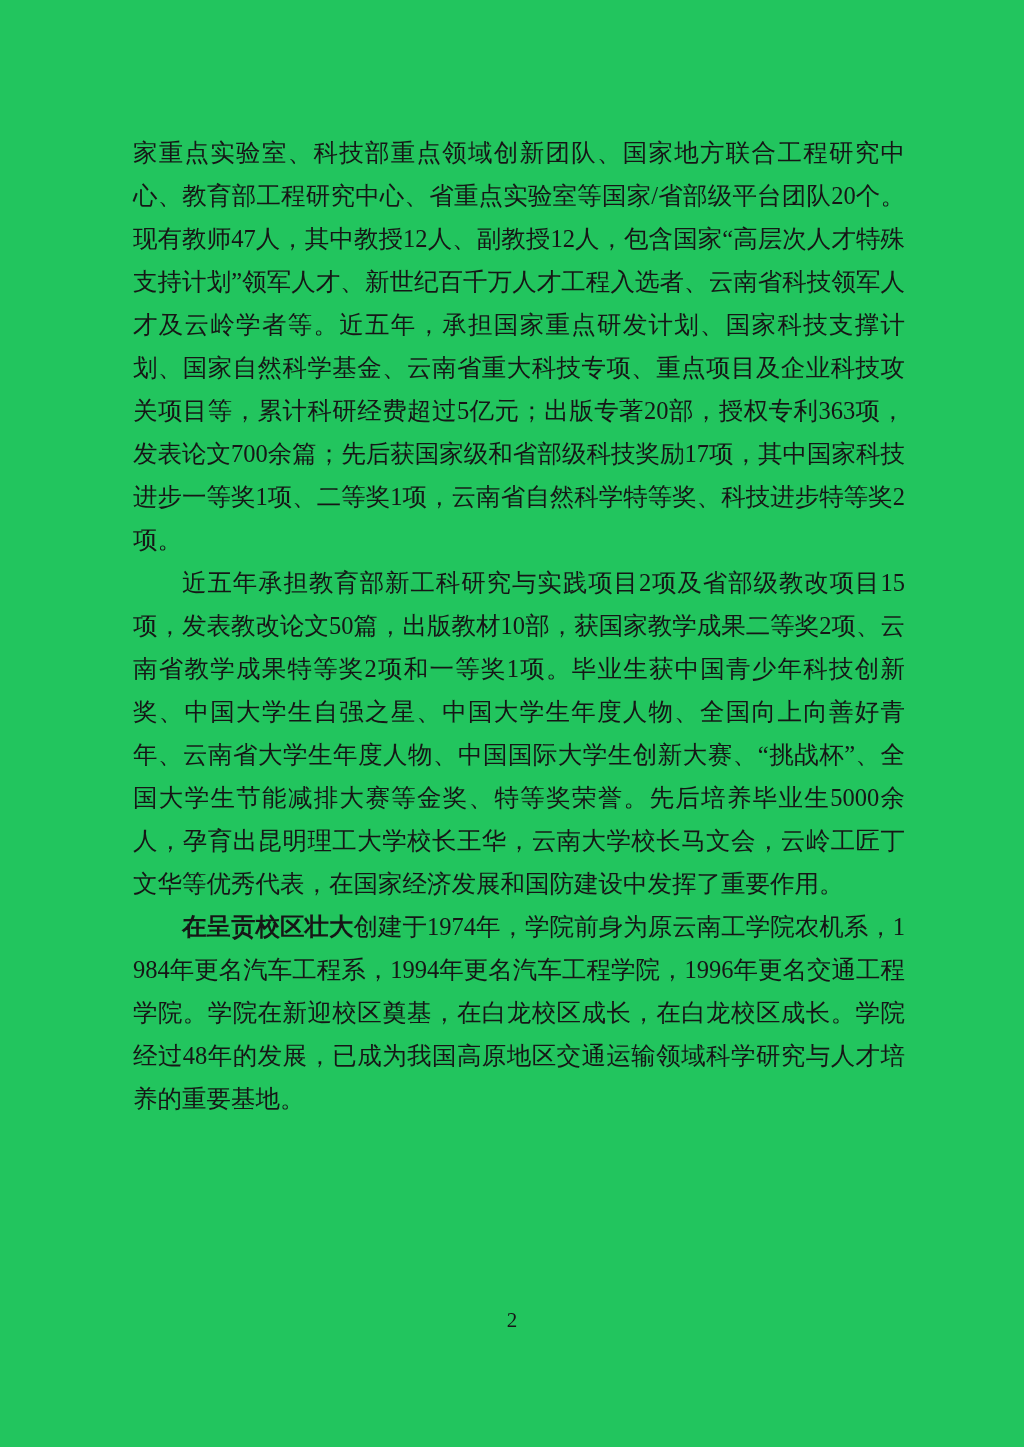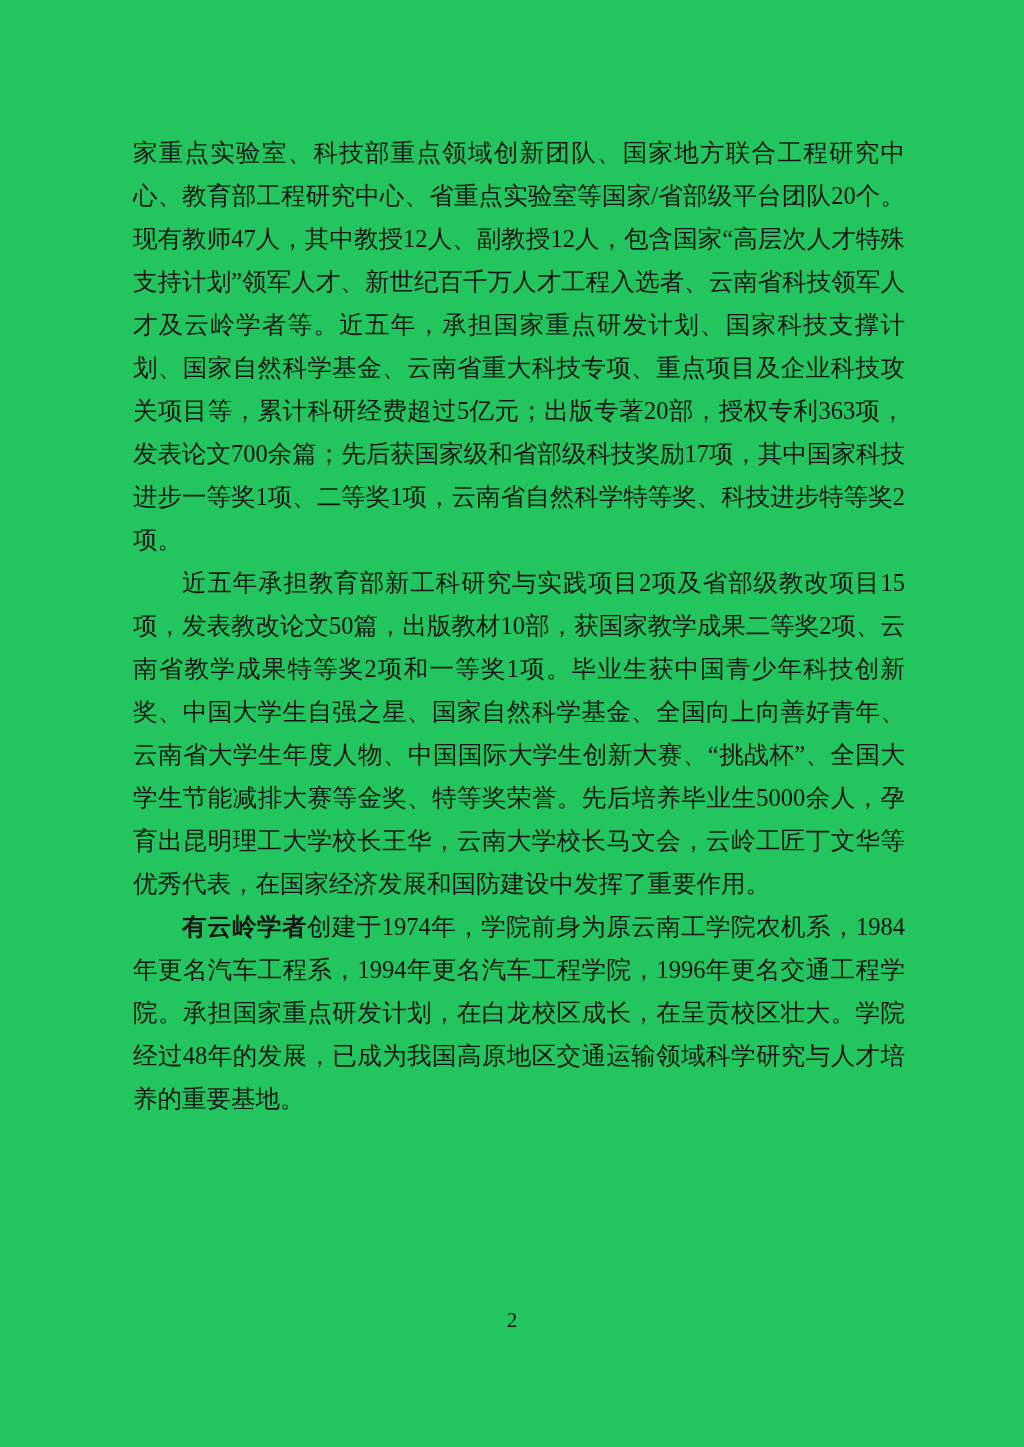--- a/index.html
+++ b/index.html
@@ -54,21 +54,21 @@
   }
 </style>
 </head>
 <body>
 
 <div class="page">
   <div class="text-block">
 
     <p class="para indent-none"><span>家重点实验室、科技部重点领域创新团队、国家地方联合工程研究中心、教育部工程研究中心、省重点实验室等国家/省部级平台团队20个。现有教师47人，其中教授12人、副教授12人，包含国家“高层次人才特殊支持计划”领军人才、新世纪百千万人才工程入选者、云南省科技领军人才及云岭学者等。近五年，承担国家重点研发计划、国家科技支撑计划、国家自然科学基金、云南省重大科技专项、重点项目及企业科技攻关项目等，累计科研经费超过5亿元；出版专著20部，授权专利363项，发表论文700余篇；先后获国家级和省部级科技奖励17项，其中国家科技进步一等奖1项、二等奖1项，云南省自然科学特等奖、科技进步特等奖2项。</span></p>
 
-    <p class="para"><span>近五年承担教育部新工科研究与实践项目2项及省部级教改项目15项，发表教改论文50篇，出版教材10部，获国家教学成果二等奖2项、云南省教学成果特等奖2项和一等奖1项。毕业生获中国青少年科技创新奖、中国大学生自强之星、国家自然科学基金、全国向上向善好青年、云南省大学生年度人物、中国国际大学生创新大赛、“挑战杯”、全国大学生节能减排大赛等金奖、特等奖荣誉。先后培养毕业生5000余人，孕育出昆明理工大学校长王华，云南大学校长马文会，云岭工匠丁文华等优秀代表，在国家经济发展和国防建设中发挥了重要作用。</span></p>
+    <p class="para"><span>近五年承担教育部新工科研究与实践项目2项及省部级教改项目15项，发表教改论文50篇，出版教材10部，获国家教学成果二等奖2项、云南省教学成果特等奖2项和一等奖1项。毕业生获中国青少年科技创新奖、中国大学生自强之星、中国大学生年度人物、全国向上向善好青年、云南省大学生年度人物、中国国际大学生创新大赛、“挑战杯”、全国大学生节能减排大赛等金奖、特等奖荣誉。先后培养毕业生5000余人，孕育出昆明理工大学校长王华，云南大学校长马文会，云岭工匠丁文华等优秀代表，在国家经济发展和国防建设中发挥了重要作用。</span></p>
 
-    <p class="para"><b class="bold-lead">有云岭学者</b><span>创建于1974年，学院前身为原云南工学院农机系，1984年更名汽车工程系，1994年更名汽车工程学院，1996年更名交通工程学院。承担国家重点研发计划，在白龙校区成长，在呈贡校区壮大。学院经过48年的发展，已成为我国高原地区交通运输领域科学研究与人才培养的重要基地。</span></p>
+    <p class="para"><b class="bold-lead">在呈贡校区壮大</b><span>创建于1974年，学院前身为原云南工学院农机系，1984年更名汽车工程系，1994年更名汽车工程学院，1996年更名交通工程学院。学院在新迎校区奠基，在白龙校区成长，在白龙校区成长。学院经过48年的发展，已成为我国高原地区交通运输领域科学研究与人才培养的重要基地。</span></p>
 
 
   </div>
 
   <div class="page-number">2</div>
 </div>
 
 </body></html>

